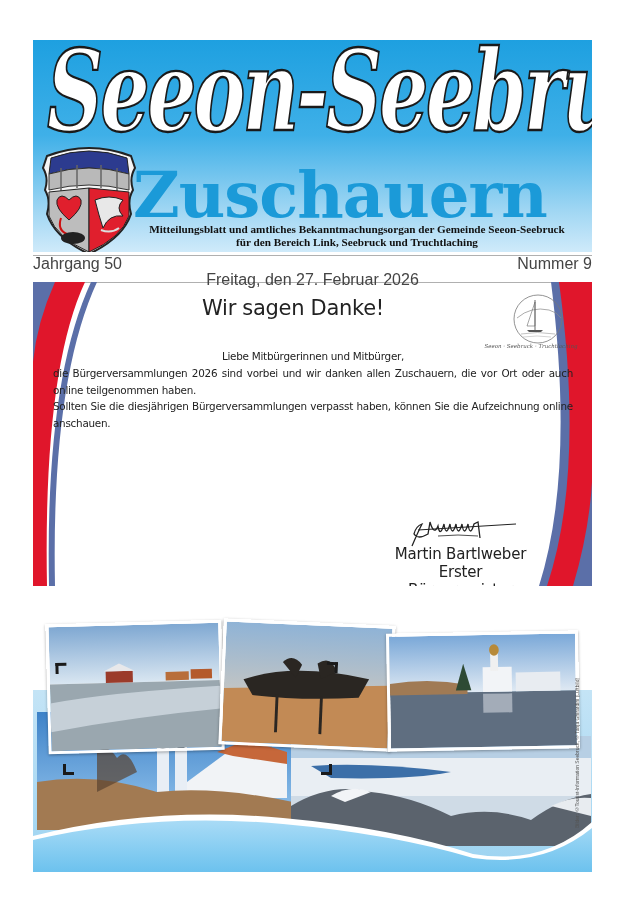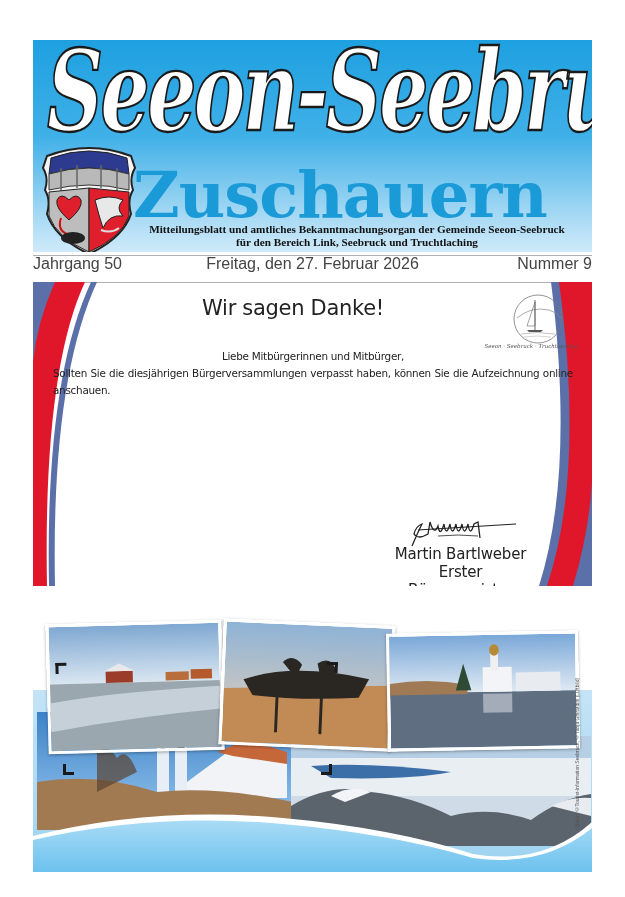--- a/index.html
+++ b/index.html
@@ -38,21 +38,21 @@
 
   .crest { position: absolute; left: 6px; top: 98px; width: 100px; height: 118px; }
 
   
   .infobar {
     position: absolute; left: 33px; top: 255px; width: 559px; height: 28px;
     border-top: 1.5px solid #b0b0b0; border-bottom: 1.5px solid #b0b0b0;
     font-size: 16px; color: #444; line-height: 15px;
   }
   .infobar .left { position: absolute; left: 0; top: 0; }
-  .infobar .center { position: absolute; left: 0; width: 100%; text-align: center; top: 0; }
+  .infobar .center { position: absolute; left: 0; width: 100%; text-align: center; top: 16px; }
   .infobar .right { position: absolute; right: 0; top: 0; }
 
   
   .letter {
     position: absolute; left: 33px; top: 282px; width: 570px; height: 304px;
     overflow: hidden;
   }
   .letter svg.frame { position: absolute; left: 0; top: 0; }
   .letter-title {
     position: absolute; left: 0; width: 520px; top: 14px; text-align: center;
@@ -148,20 +148,21 @@
     <line x1="34" y1="8" x2="34" y2="38" stroke="#555" stroke-width="0.9"></line>
     <path d="M34 10 L26 34 L34 34 Z" fill="none" stroke="#666" stroke-width="0.6"></path>
     <path d="M26 38 L42 38 L40 40 L28 40 Z" fill="#555"></path>
     <path d="M20 42 Q36 39 54 42" fill="none" stroke="#999" stroke-width="0.6"></path>
     <path d="M22 45 Q36 43 50 45" fill="none" stroke="#aaa" stroke-width="0.5"></path>
   </svg>
   <div class="letter-logo-caption">Seeon · Seebruck · Truchtlaching</div>
 
   <div class="letter-body">
     <p class="left">Liebe Mitbürgerinnen und Mitbürger,</p>
+    <p>die Bürgerversammlungen 2026 sind vorbei und wir danken allen Zuschauern, die vor Ort oder auch online teilgenommen haben.</p>
     <p>Sollten Sie die diesjährigen Bürgerversammlungen verpasst haben, können Sie die Aufzeichnung online anschauen.</p>
   </div>
 
   <svg class="signature" viewBox="0 0 110 36">
     <path d="M4 34 Q10 20 14 12 Q8 14 6 22 Q10 28 20 22 L22 10 Q26 24 30 14 Q32 26 36 12 Q38 26 42 12 Q44 26 48 12 Q50 26 54 12 Q56 26 60 12 Q62 26 66 12 L70 10 L72 26" fill="none" stroke="#222" stroke-width="1.3"></path>
     <path d="M10 18 L108 12" fill="none" stroke="#222" stroke-width="1"></path>
     <path d="M30 24 Q50 22 70 24" fill="none" stroke="#222" stroke-width="0.8"></path>
   </svg>
   <div class="sign-name">Martin Bartlweber</div>
   <div class="sign-role">Erster Bürgermeister</div>

